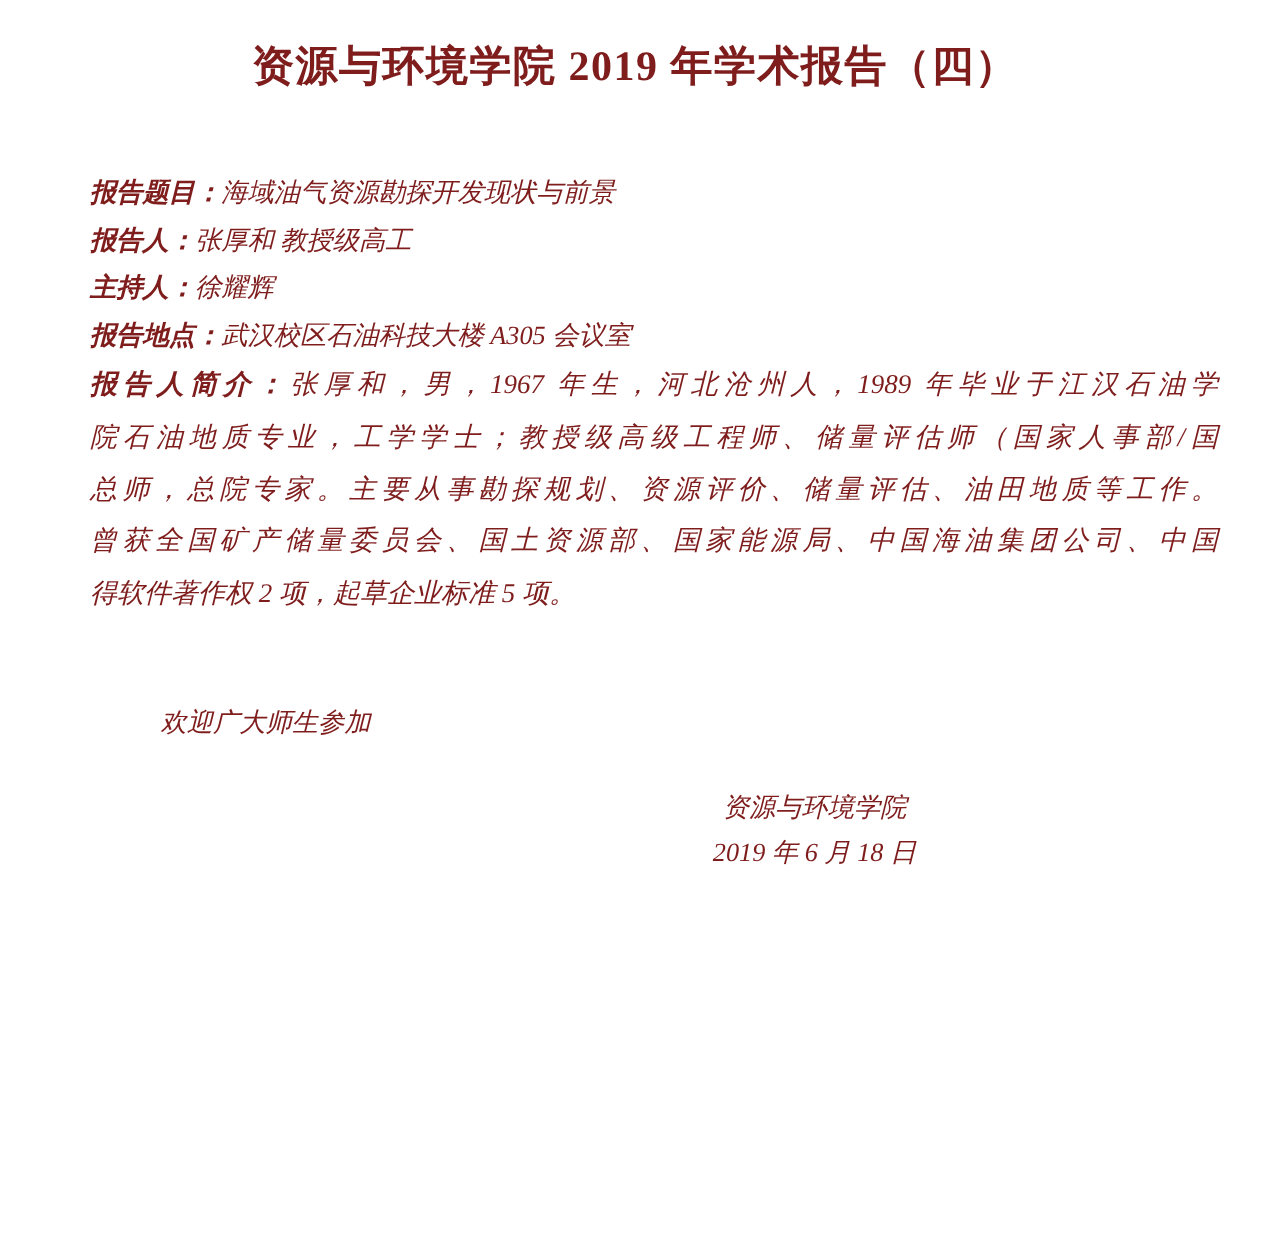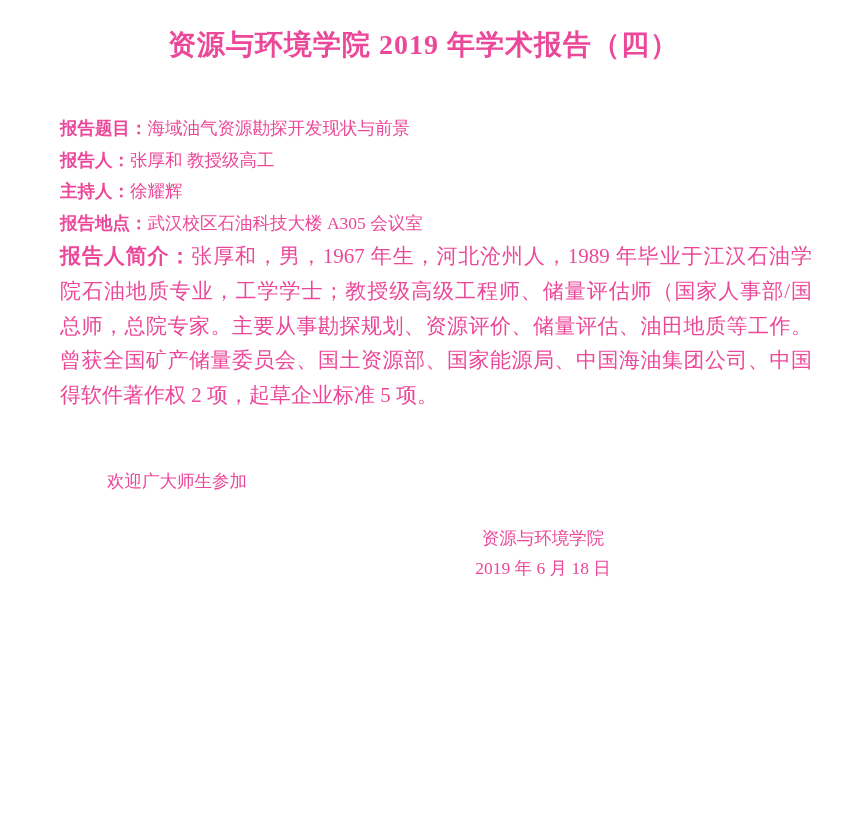--- a/index.html
+++ b/index.html
@@ -5,45 +5,46 @@
   html, body {
     margin: 0;
     padding: 0;
     background: #ffffff;
   }
   .page {
     position: relative;
     width: 847px;
     height: 716px;
     background: #ffffff;
-    color: #ec4899;
+    color: #7f1d1d;
     font-family: "Liberation Serif", "DejaVu Serif", serif;
     overflow: hidden;
   }
   .doc-title {
     padding-top: 26px;
     font-size: 28px;
     line-height: 38px;
     font-weight: bold;
     text-align: center;
     letter-spacing: 1px;
   }
   .content {
     padding-left: 60px;
     padding-right: 35px; 
+    font-style: italic;
   }
   .info-block {
     margin-top: 49px;
     font-size: 17.5px;
     line-height: 31.6px;
   }
   .info-row { white-space: pre; }
   .lbl { font-weight: bold; }
   .bio-block {
-    font-size: 21px;
+    font-size: 18px;
     line-height: 34.7px;
   }
   .bio-line {
     text-align: justify;
     text-align-last: justify;
   }
   .bio-line.last {
     text-align: left;
     text-align-last: left;
   }

